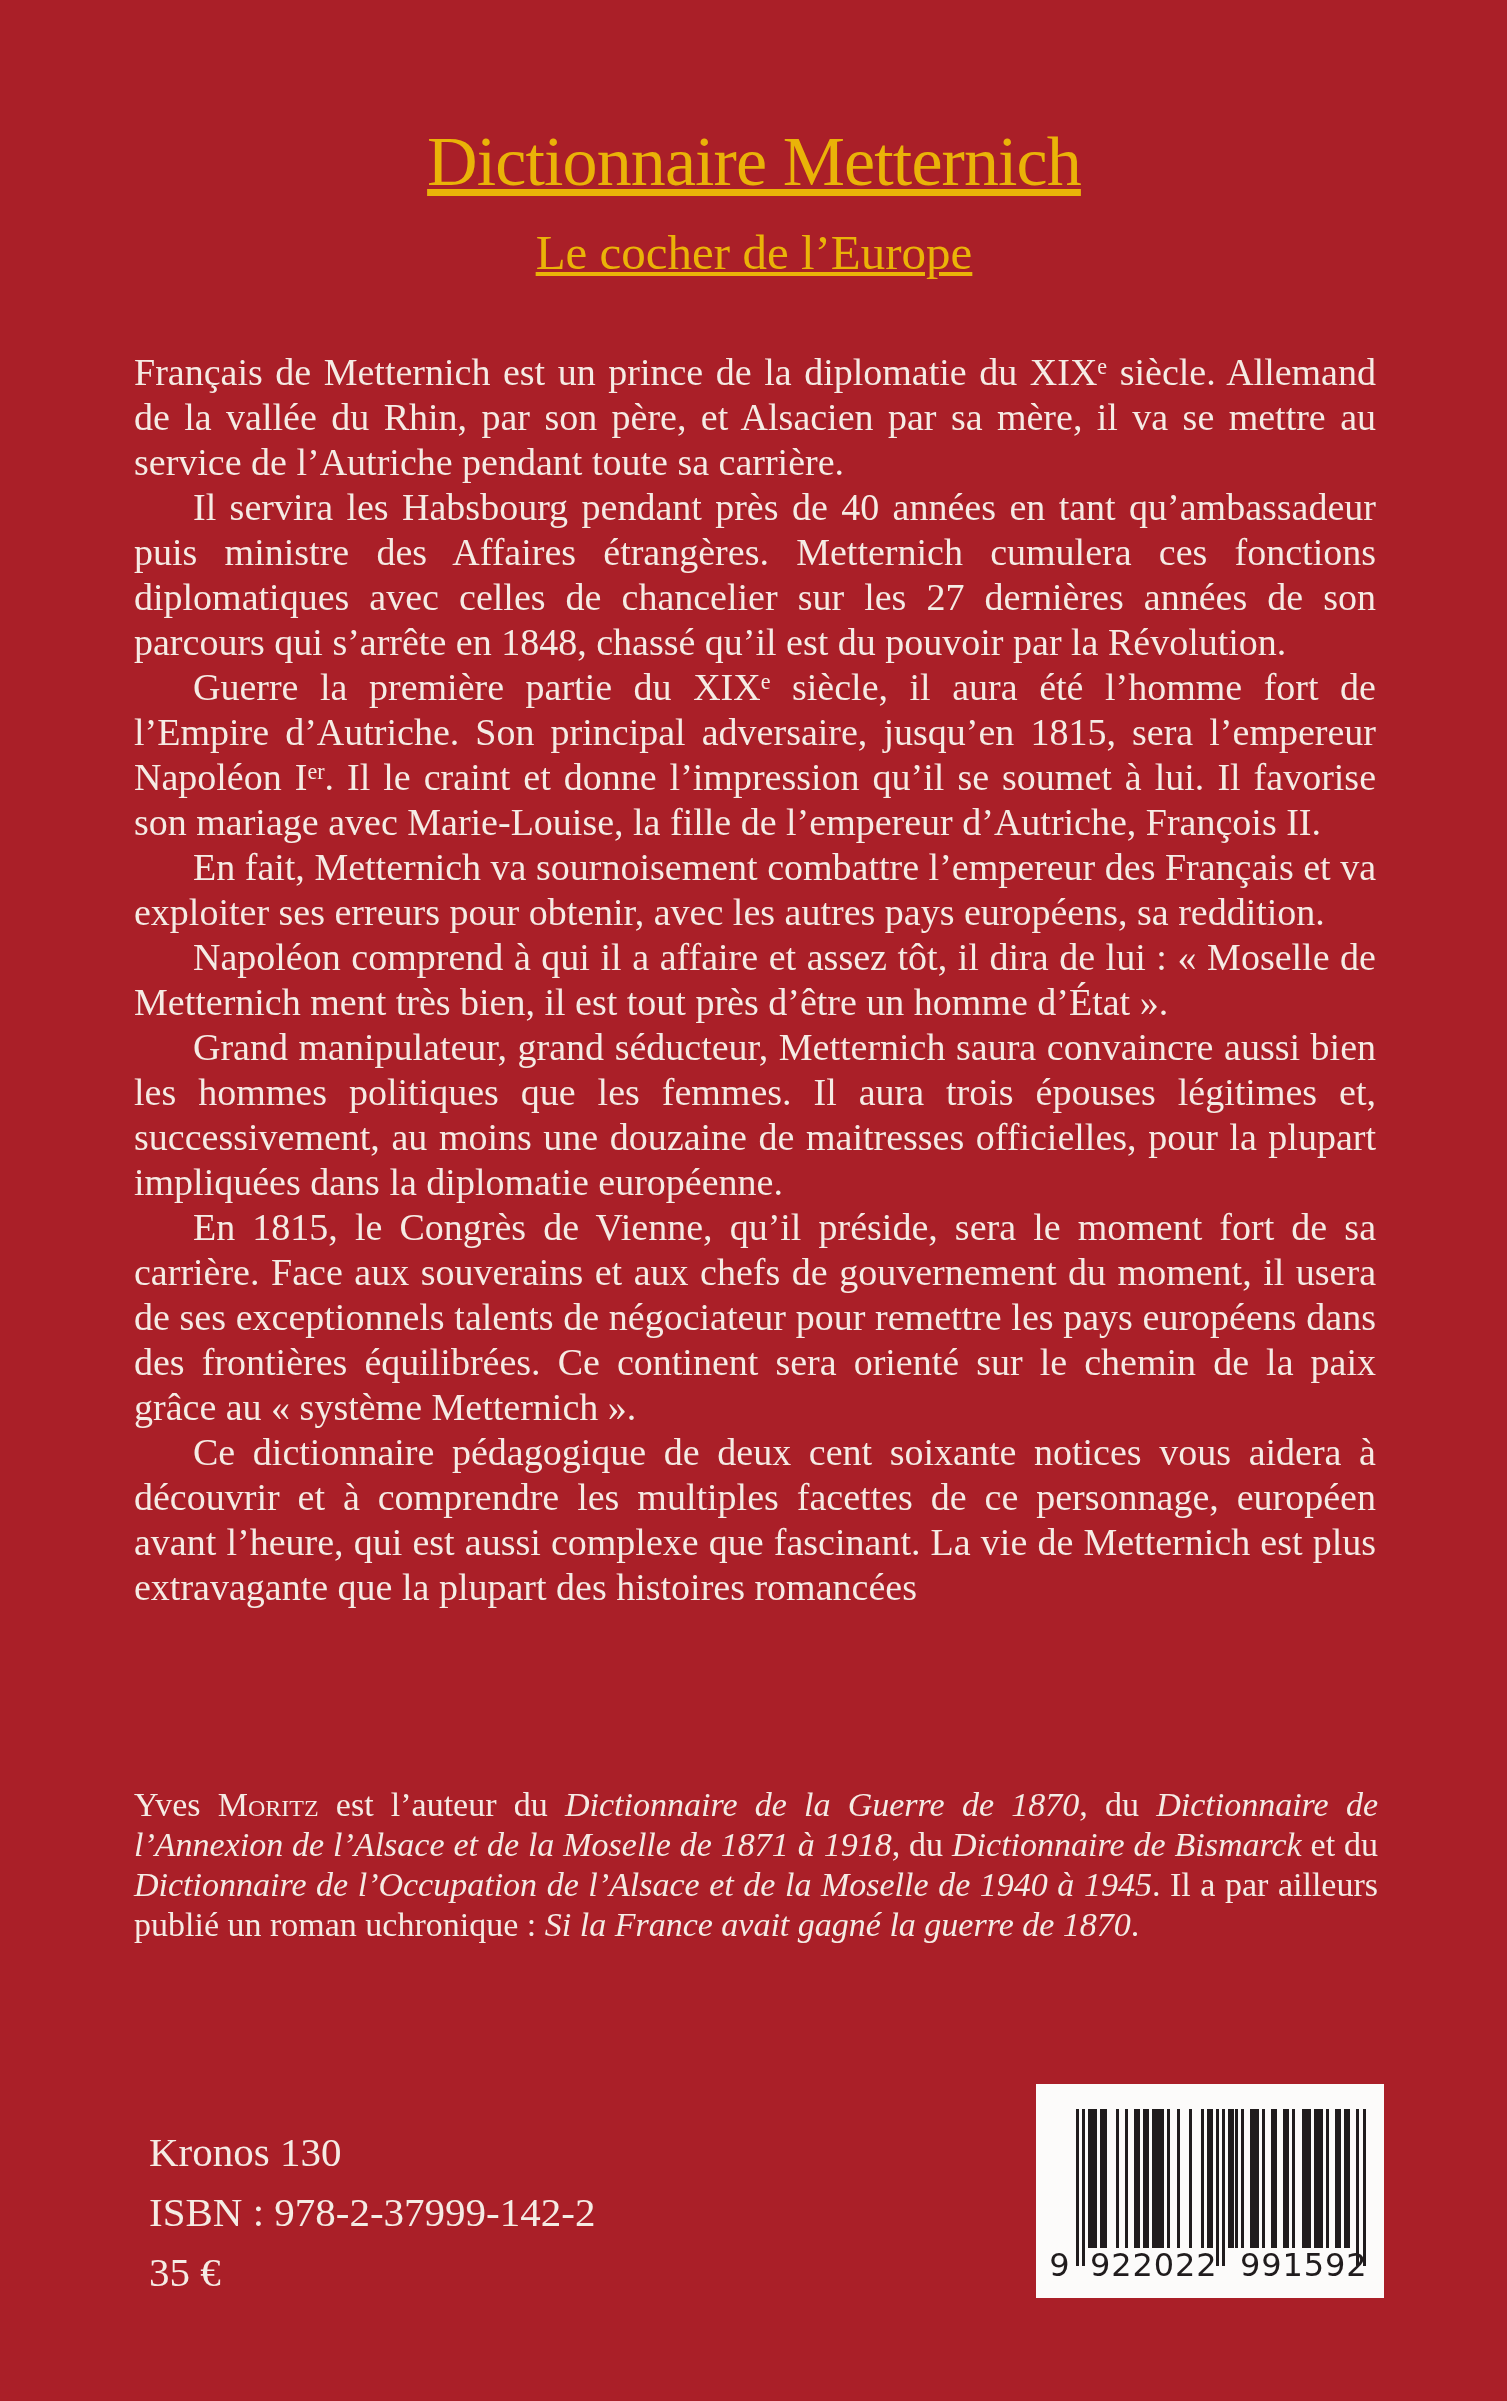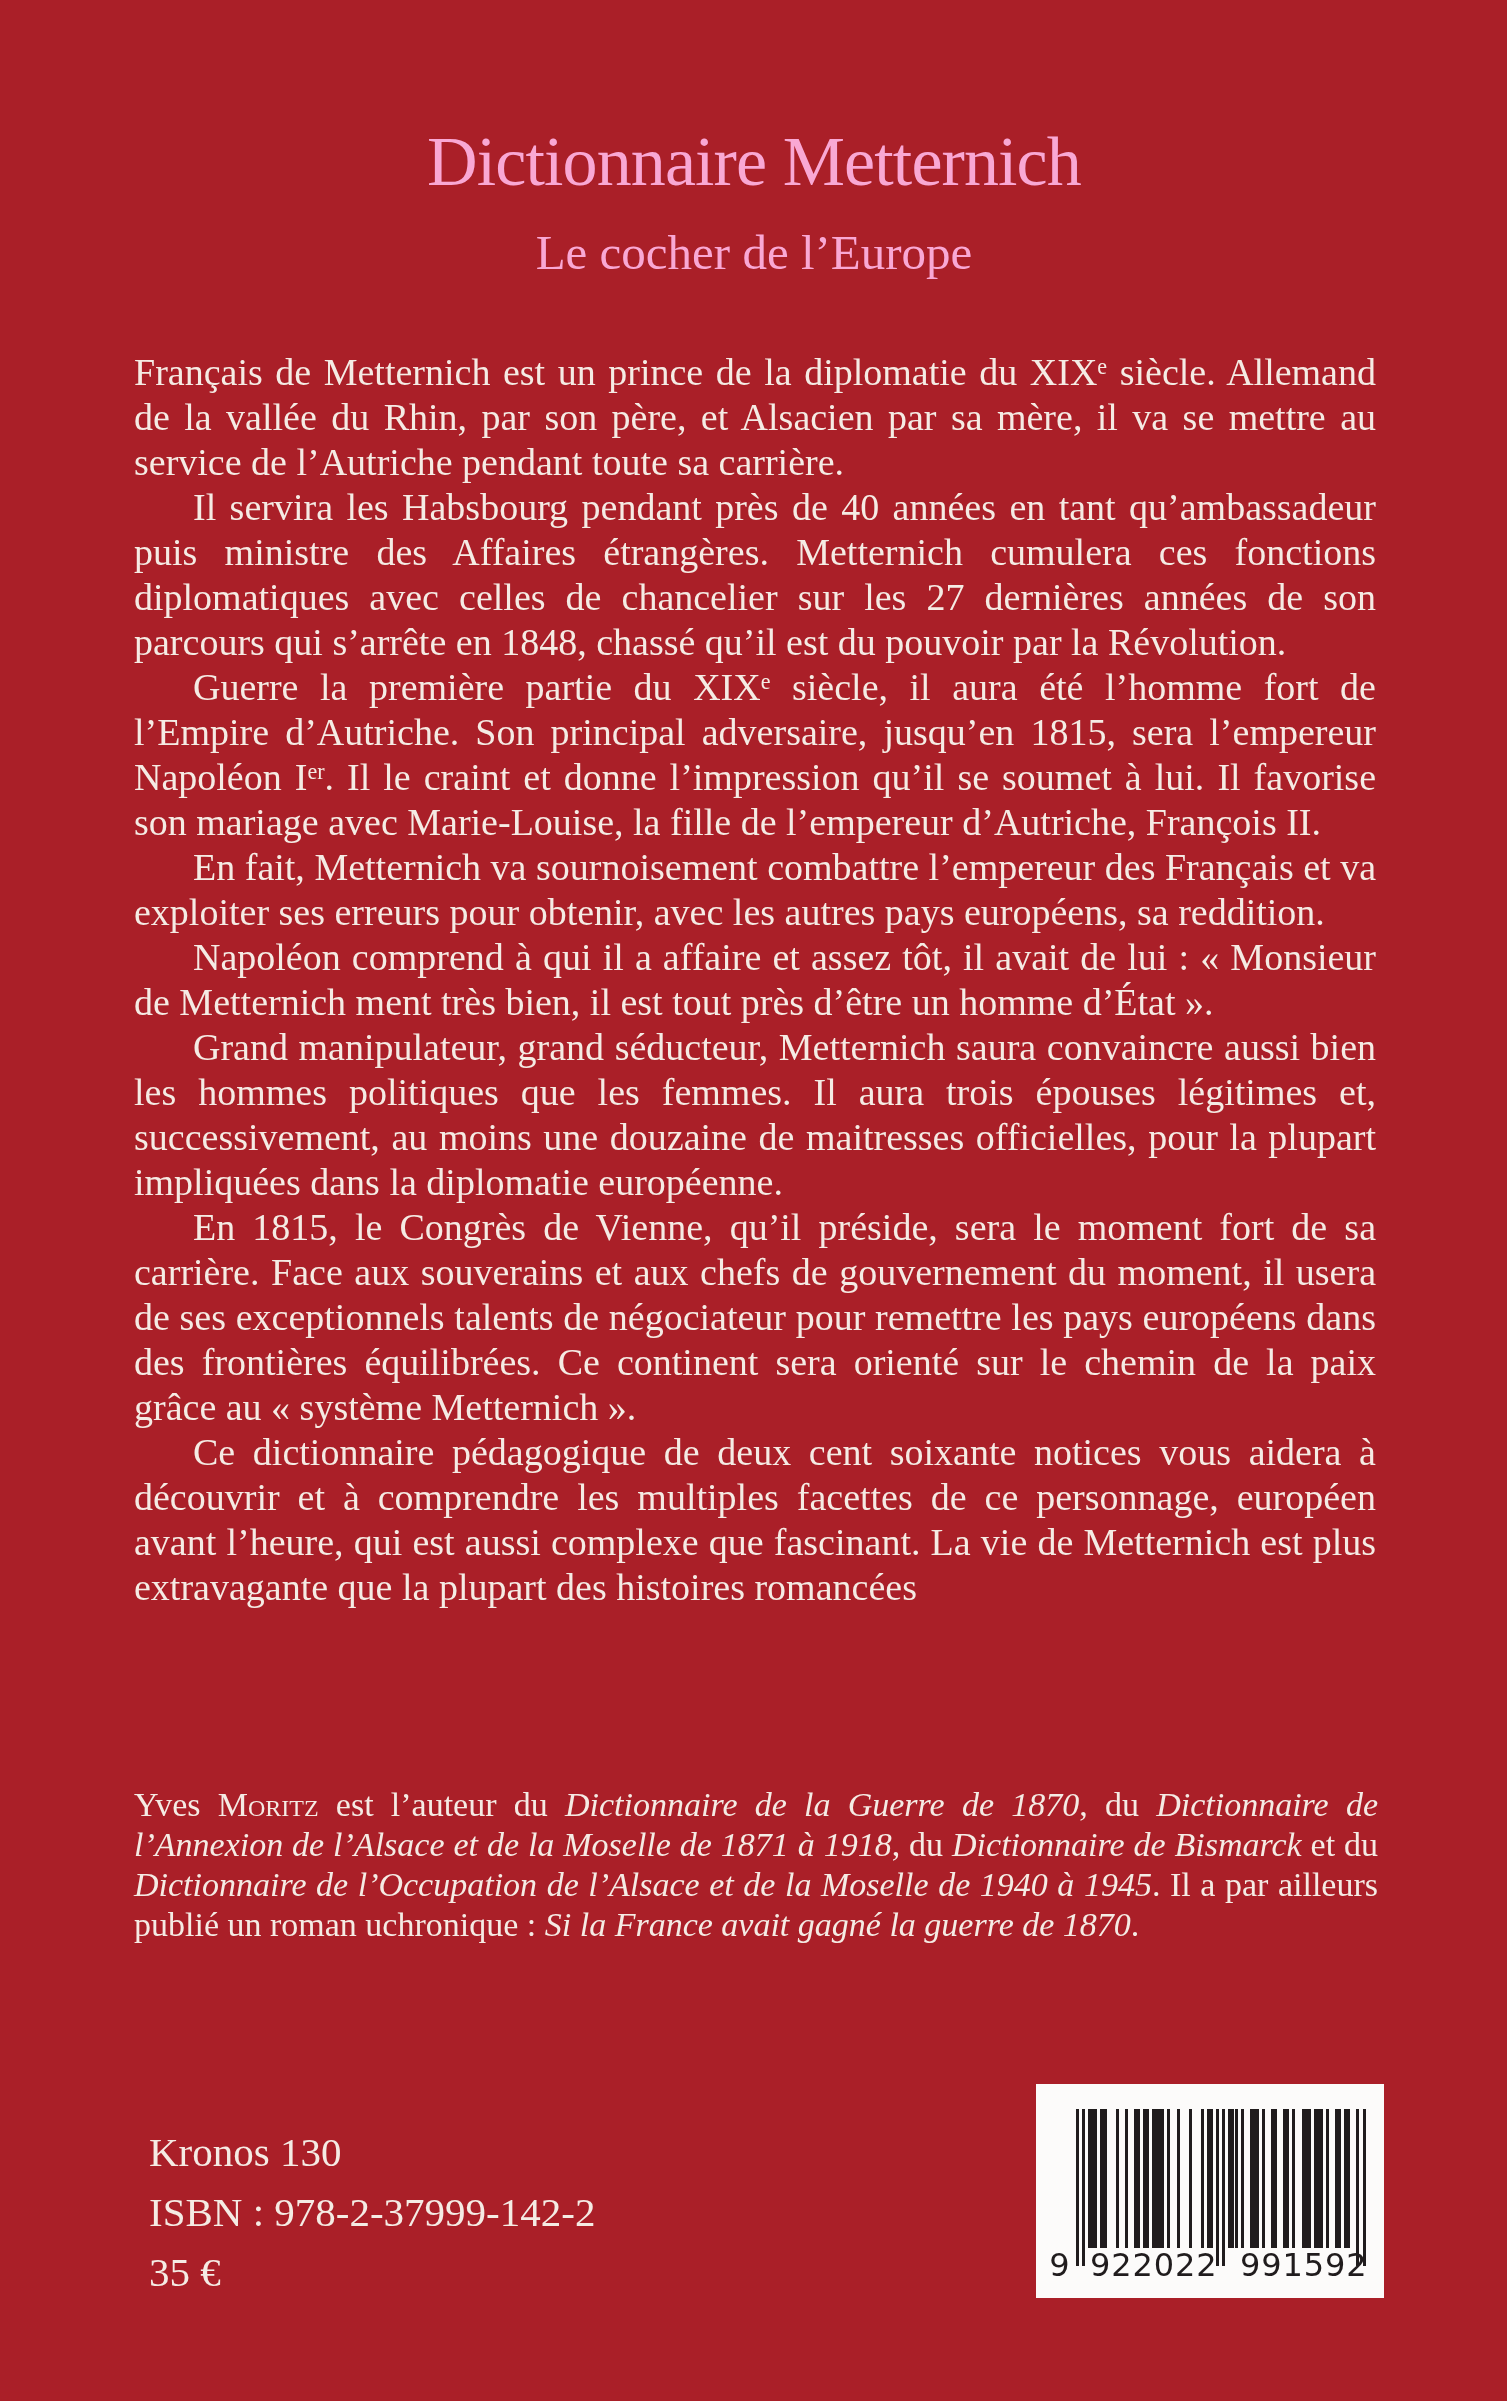--- a/index.html
+++ b/index.html
@@ -3,21 +3,21 @@
 <meta charset="utf-8">
 <style>
   html,body{margin:0;padding:0;background:#aa1f28;}
   .page{
     position:relative;width:1508px;height:2402px;overflow:hidden;
     background:#aa1f28;color:#f5ebe4;
     font-family:"Liberation Serif",serif;
     -webkit-font-smoothing:antialiased;
   }
   
-  .header{position:absolute;top:123px;left:0;width:100%;text-align:center;color:#f9a8d4;}
+  .header{position:absolute;top:123px;left:0;width:100%;text-align:center;color:#eab308;text-decoration:underline;}
   .header h1{margin:0;font-weight:normal;font-size:70px;line-height:1.1;letter-spacing:-0.9px;}
   .header h2{margin:25.6px 0 0 0;font-weight:normal;font-size:49px;line-height:1.1;}
   
   .synopsis{
     position:absolute;left:134px;top:350px;width:1242px;
     font-size:38px;line-height:45px;text-align:justify;
   }
   .para{margin:0;text-indent:59px;}
   .para.no-indent{text-indent:0;}
   sup{font-size:0.58em;line-height:0;vertical-align:baseline;position:relative;top:-0.5em;}
@@ -52,21 +52,21 @@
   <header class="header">
     <h1>Dictionnaire Metternich</h1>
     <h2>Le cocher de l’Europe</h2>
   </header>
 
   <main class="synopsis">
     <p class="para no-indent"><span>Français de Metternich est un prince de la diplomatie du XIX</span><sup>e</sup><span> siècle. Allemand de la vallée du Rhin, par son père, et Alsacien par sa mère, il va se mettre au service de l’Autriche pendant toute sa carrière.</span></p>
     <p class="para"><span>Il servira les Habsbourg pendant près de 40 années en tant qu’ambassadeur puis ministre des Affaires étrangères. Metternich cumulera ces fonctions diplomatiques avec celles de chancelier sur les 27 dernières années de son parcours qui s’arrête en 1848, chassé qu’il est du pouvoir par la Révolution.</span></p>
     <p class="para"><span>Guerre la première partie du XIX</span><sup>e</sup><span> siècle, il aura été l’homme fort de l’Empire d’Autriche. Son principal adversaire, jusqu’en 1815, sera l’empereur Napoléon I</span><sup>er</sup><span>. Il le craint et donne l’impression qu’il se soumet à lui. Il favorise son mariage avec Marie-Louise, la fille de l’empereur d’Autriche, François II.</span></p>
     <p class="para"><span>En fait, Metternich va sournoisement combattre l’empereur des Français et va exploiter ses erreurs pour obtenir, avec les autres pays européens, sa reddition.</span></p>
-    <p class="para"><span>Napoléon comprend à qui il a affaire et assez tôt, il avait de lui : « Monsieur de Metternich ment très bien, il est tout près d’être un homme d’État ».</span></p>
+    <p class="para"><span>Napoléon comprend à qui il a affaire et assez tôt, il dira de lui : « Moselle de Metternich ment très bien, il est tout près d’être un homme d’État ».</span></p>
     <p class="para"><span>Grand manipulateur, grand séducteur, Metternich saura convaincre aussi bien les hommes politiques que les femmes. Il aura trois épouses légitimes et, successivement, au moins une douzaine de maitresses officielles, pour la plupart impliquées dans la diplomatie européenne.</span></p>
     <p class="para"><span>En 1815, le Congrès de Vienne, qu’il préside, sera le moment fort de sa carrière. Face aux souverains et aux chefs de gouvernement du moment, il usera de ses exceptionnels talents de négociateur pour remettre les pays européens dans des frontières équilibrées. Ce continent sera orienté sur le chemin de la paix grâce au « système Metternich ».</span></p>
     <p class="para"><span>Ce dictionnaire pédagogique de deux cent soixante notices vous aidera à découvrir et à comprendre les multiples facettes de ce personnage, européen avant l’heure, qui est aussi complexe que fascinant. La vie de Metternich est plus extravagante que la plupart des histoires romancées</span></p>
   </main>
 
   <section class="author-note">
     <p class="para"><span>Yves </span><span class="run-smallcaps">Moritz</span><span> est l’auteur du </span><span class="run-italic">Dictionnaire de la Guerre de 1870</span><span>, du </span><span class="run-italic">Dictionnaire de l’Annexion de l’Alsace et de la Moselle de 1871 à 1918</span><span>, du </span><span class="run-italic">Dictionnaire de Bismarck</span><span> et du </span><span class="run-italic">Dictionnaire de l’Occupation de l’Alsace et de la Moselle de 1940 à 1945</span><span>. Il a par ailleurs publié un roman uchronique : </span><span class="run-italic">Si la France avait gagné la guerre de 1870</span><span>.</span></p>
   </section>
 
   <section class="pub-info">

